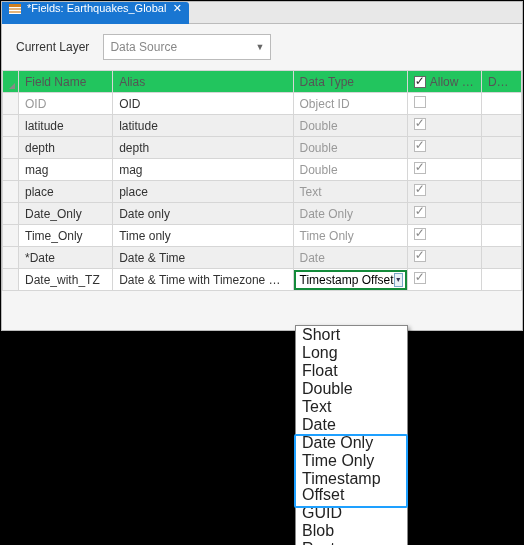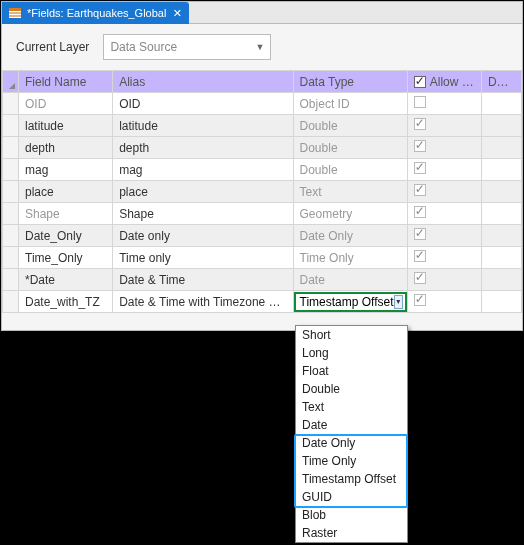--- a/index.html
+++ b/index.html
@@ -23,21 +23,21 @@
   .tabbar {
     background: #e8e8e8;
     height: 22px;
     display: flex;
     border-bottom: 1px solid #bbb;
   }
   .tab {
     background: #1976d2;
     color: #fff;
     display: flex;
-    align-items: center;
+    align-items: flex-start;
     gap: 5px;
     padding: 0 6px;
     font-size: 11px;
     height: 22px;
     border-top-right-radius: 3px;
   }
   .tab-icon {
     width: 14px; height: 14px;
     display: inline-flex; align-items: center; justify-content: center;
   }
@@ -70,21 +70,21 @@
   .grid th, .grid td {
     border: 1px solid #d6d6d6;
     padding: 0 6px;
     height: 22px;
     text-align: left;
     font-weight: normal;
     font-size: 12px;
     overflow: hidden; white-space: nowrap; text-overflow: ellipsis;
   }
   .grid thead th {
-    background: #c4b5fd;
+    background: #22c55e;
     color: #555;
     position: relative;
   }
   .col-handle { width: 16px; background: #f4f4f4; }
   .col-fieldname { width: 94px; }
   .col-alias { width: 180px; }
   .col-datatype { width: 114px; }
   .col-null { width: 74px; text-align: center; }
   .col-domain { width: 40px; }
   .grid tbody tr.odd { background: #fff; }
@@ -137,21 +137,21 @@
     left: 295px;
     top: 325px;
     width: 113px;
     background: #fff;
     border: 1px solid #888;
     box-shadow: 2px 2px 4px rgba(0,0,0,0.35);
     z-index: 10;
   }
   .dropdown .item {
     padding: 1px 6px;
-    font-size: 12px;
+    font-size: 16px;
     color: #222;
     line-height: 16px;
     cursor: default;
   }
   .highlight-box {
     position: absolute;
     border: 2px solid #1ea0ff;
     pointer-events: none;
     z-index: 11;
     border-radius: 2px;
@@ -242,28 +242,20 @@
           <td></td>
         </tr>
         <tr class="even">
           <td class="col-handle"></td>
           <td class="dark">place</td>
           <td class="dark">place</td>
           <td class="dim">Text</td>
           <td class="chk"><span class="chkbox checked"></span></td>
           <td></td>
         </tr>
-        <tr class="odd">
-          <td class="col-handle"></td>
-          <td class="dim">Shape</td>
-          <td class="dark">Shape</td>
-          <td class="dim">Geometry</td>
-          <td class="chk"><span class="chkbox checked"></span></td>
-          <td></td>
-        </tr>
         <tr class="even">
           <td class="col-handle"></td>
           <td class="dark">Date_Only</td>
           <td class="dark">Date only</td>
           <td class="dim">Date Only</td>
           <td class="chk"><span class="chkbox checked"></span></td>
           <td></td>
         </tr>
         <tr class="odd">
           <td class="col-handle"></td>

